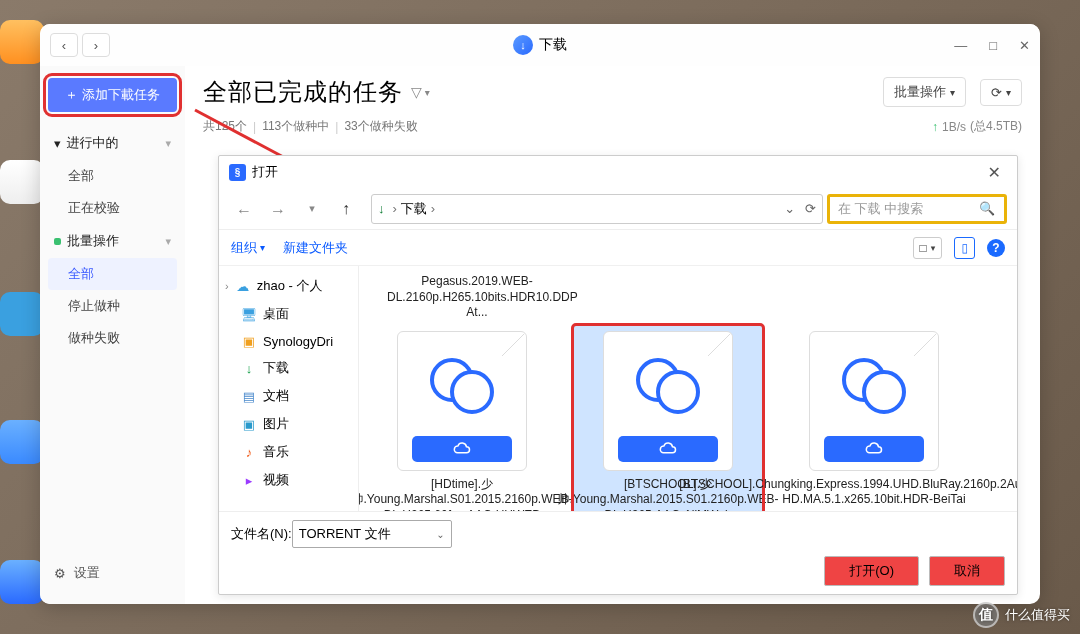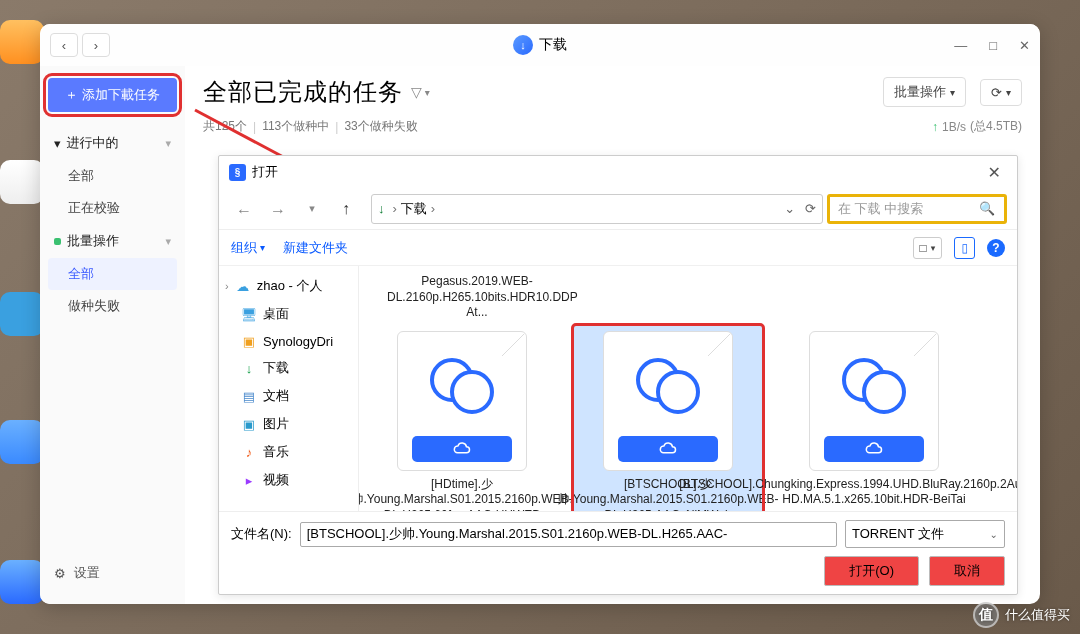--- a/index.html
+++ b/index.html
@@ -64,21 +64,21 @@
 .file-tile { width: 190px; display: flex; flex-direction: column; align-items: center; gap: 6px; padding: 6px; border-radius: 3px; cursor: pointer; }
 .file-tile.selected { background: #cfe4ff; }
 .file-tile.selected.highlighted { outline: 3px solid #e03030; outline-offset: -1px; }
 .file-thumb { width: 130px; height: 140px; background: #fff; border: 1px solid #ddd; border-radius: 6px; position: relative; display: flex; align-items: center; justify-content: center; }
 .file-thumb::before { content:""; position:absolute; top:0; right:0; width:24px; height:24px; background:linear-gradient(135deg, transparent 48%, #ddd 50%, #fff 52%); border-top-right-radius:6px; }
 .link-circ { width: 44px; height: 44px; border: 4px solid #2a6aff; border-radius: 50%; position:relative; }
 .link-circ2 { width: 44px; height: 44px; border: 4px solid #2a6aff; border-radius: 50%; position:absolute; top: 38px; left: 52px; background:#fff; }
 .cloud-bar { position:absolute; bottom:8px; left:14px; right:14px; height:26px; background:#2a6aff; border-radius:5px; display:flex; align-items:center; justify-content:center; color:#fff; }
 .file-label { font-size: 12px; text-align: center; line-height: 1.3; color: #222; }
 .dlg-bottom { padding: 8px 12px; border-top: 1px solid #eee; display: flex; flex-direction: column; gap: 8px; }
-.filename-row { display: flex; align-items: center; gap: 8px; font-size: 13px; }
+.filename-row { display: flex; align-items: center; font-size: 13px; }
 .filename-input { flex: 1; border: 1px solid #aaa; border-radius: 2px; padding: 4px 6px; font-size: 13px; }
 .filetype-sel { width: 160px; border: 1px solid #aaa; border-radius: 2px; padding: 4px 6px; font-size: 13px; display:flex; justify-content:space-between; align-items:center; cursor:pointer; }
 .btn-row { display: flex; justify-content: flex-end; gap: 10px; }
 .win-btn { border: 1px solid #bbb; background: #ef4444; padding: 5px 24px; font-size: 13px; border-radius: 2px; cursor: pointer; }
 
 .watermark { position: absolute; right: 10px; bottom: 6px; display: flex; align-items: center; gap: 6px; color: #fff; font-size: 13px; z-index: 20; text-shadow: 0 0 3px rgba(0,0,0,0.5); }
 .wm-circle { width: 26px; height: 26px; border-radius: 50%; background: rgba(120,120,120,0.7); display:flex; align-items:center; justify-content:center; color:#fff; font-size:14px; font-weight:bold; border:2px solid rgba(255,255,255,0.5); }
 </style>
 </head>
 <body>
@@ -120,20 +120,21 @@
       </div>
       <div class="side-item">全部</div>
       <div class="side-item">正在校验</div>
 
       <div class="side-group-head">
         <span class="side-green-dot"></span>
         <span>批量操作</span>
         <span style="margin-left:auto;color:#aaa;font-size:11px;">▾</span>
       </div>
       <div class="side-item active">全部</div>
+      <div class="side-item">停止做种</div>
       <div class="side-item">做种失败</div>
 
       <div class="side-settings">
         <span>⚙</span>
         <span>设置</span>
       </div>
     </div>
 
     <div class="content">
       <div class="page-head">
@@ -296,21 +297,20 @@
               </div>
             </div>
             <div class="file-label">[BTSCHOOL].Chungking.Express.1994.UHD.BluRay.2160p.2Audio.DTS-HD.MA.5.1.x265.10bit.HDR-BeiTai</div>
           </div>
         </div>
     </div>
   </div>
   <div class="dlg-bottom">
     <div class="filename-row">
       <span>文件名(N):</span>
-      <input class="filename-input" value="[BTSCHOOL].少帅.Young.Marshal.2015.S01.2160p.WEB-DL.H265.AAC-" style="">
       <div class="filetype-sel">
         <span>TORRENT 文件</span>
         <span style="font-size:10px;color:#666;">⌄</span>
       </div>
     </div>
     <div class="btn-row">
       <button class="win-btn">打开(O)</button>
       <button class="win-btn">取消</button>
     </div>
   </div>

